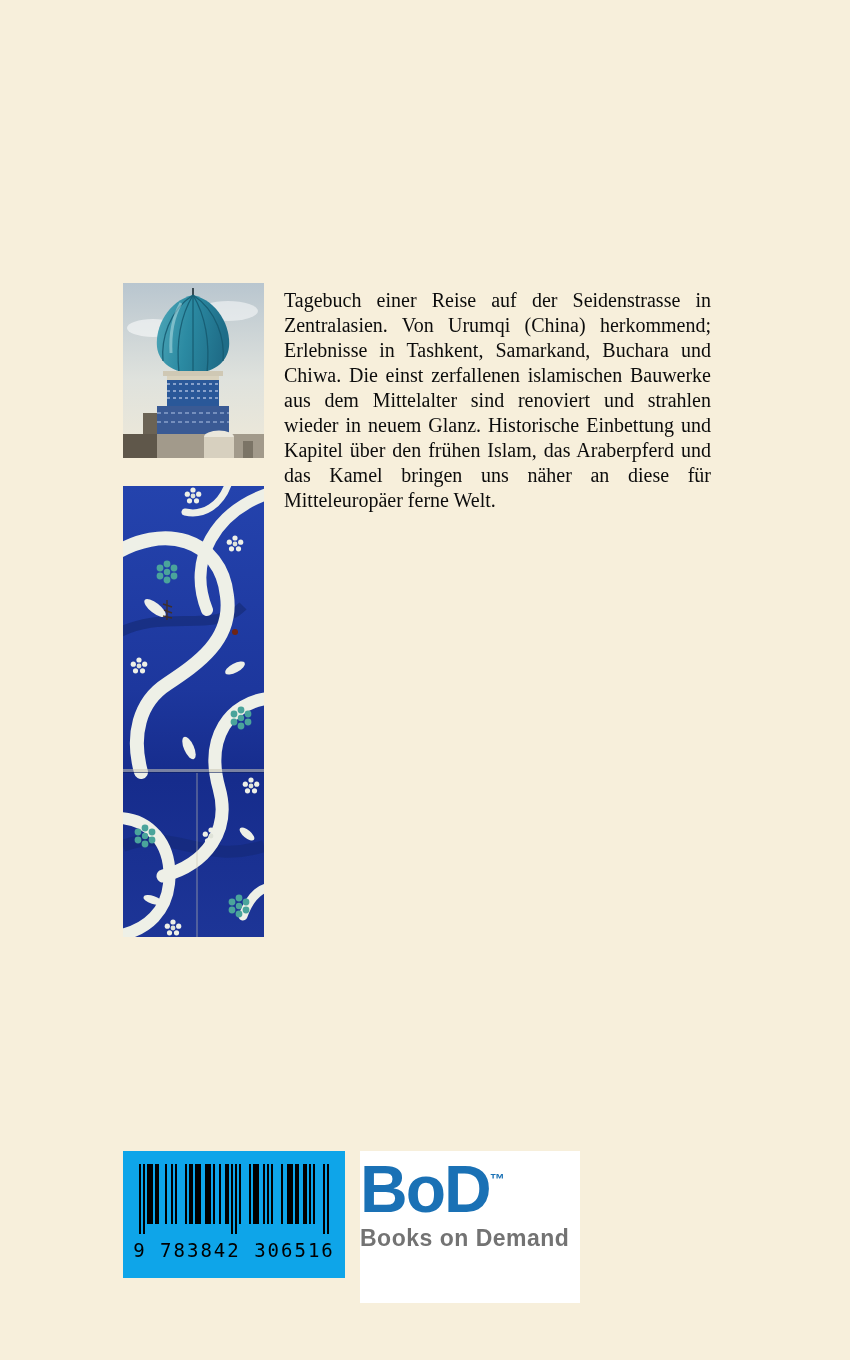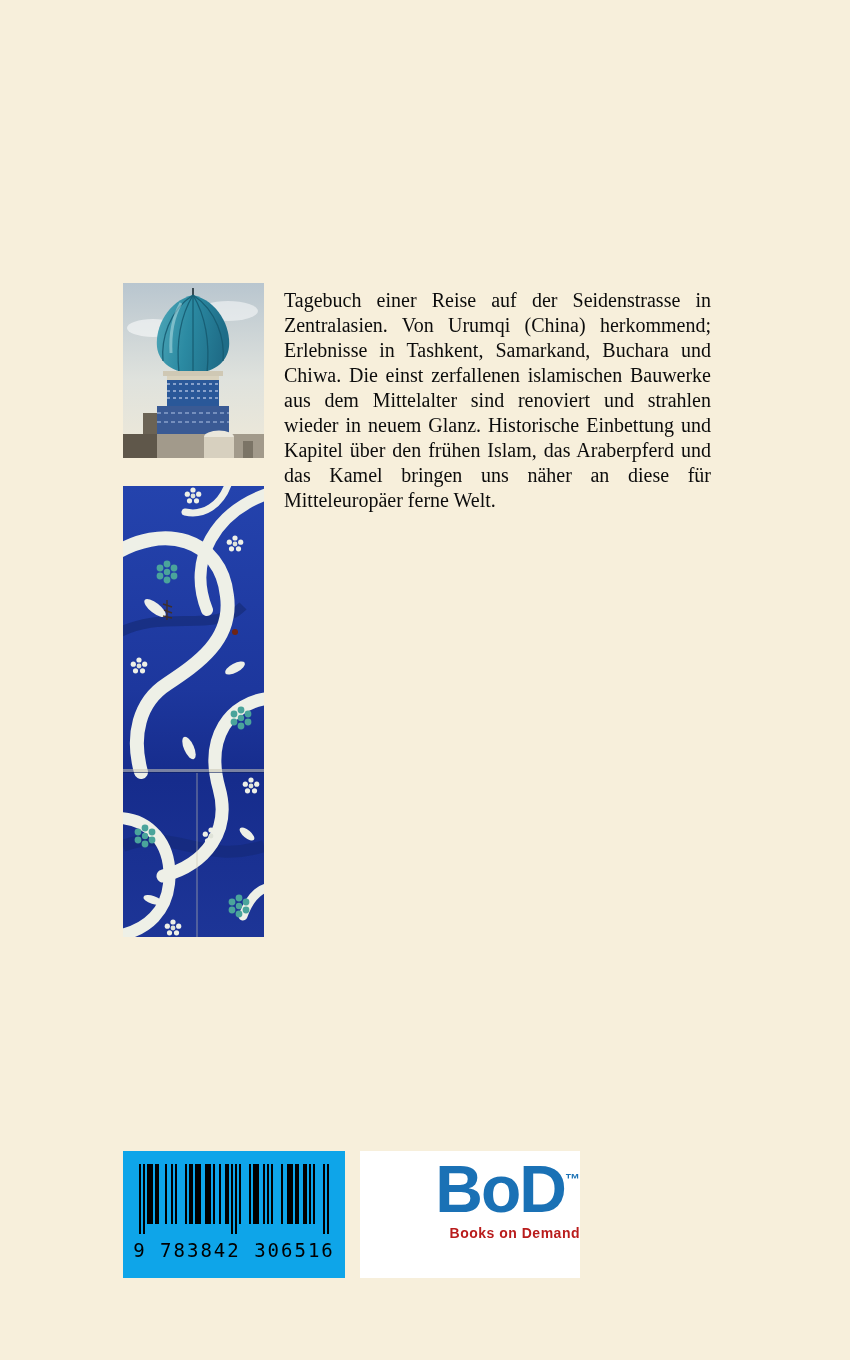--- a/index.html
+++ b/index.html
@@ -37,33 +37,33 @@
   .bar{position:absolute;top:0;width:2px;height:60px;background:#000;}
   .bar.guard{height:70px;}
   .barcode-digits{
     margin-top:15px;text-align:center;
     font-family:"DejaVu Sans Mono",monospace;
     font-size:19px;letter-spacing:2px;color:#000;white-space:pre;
   }
 
   
   .bod-box{
-    position:absolute;left:360px;top:1151px;width:220px;height:127px;
-    background:#ffffff;text-align:right;
+    position:absolute;left:360px;top:1151px;width:220px;height:152px;
+    background:#ffffff;text-align:left;
     font-family:"Liberation Sans",sans-serif;
   }
   .bod-logo{
     margin-top:4px;font-size:66px;line-height:1.05;font-weight:bold;
     color:#1a71b5;letter-spacing:-2px;
   }
   .bod-logo .tm{
     font-size:15px;vertical-align:28px;letter-spacing:0;font-weight:bold;
   }
   .bod-tagline{
-    font-size:14px;font-weight:bold;color:#b91c1c;letter-spacing:0.5px;margin-top:1px;
+    font-size:23px;font-weight:bold;color:#737373;letter-spacing:0.5px;margin-top:1px;
   }
   .website{
     position:absolute;left:360px;top:1282px;width:220px;
     text-align:right;font-size:19px;color:#9e2c1e;
     font-family:"Liberation Serif",serif;
   }
 </style>
 </head>
 <body>
 

